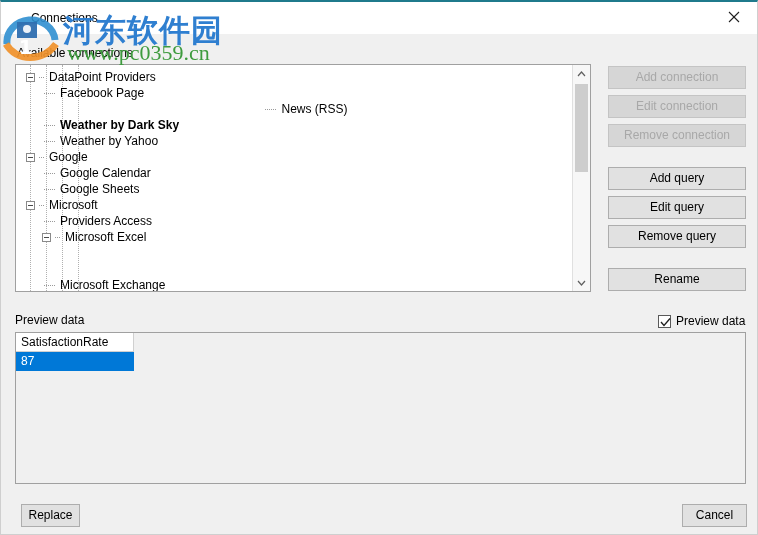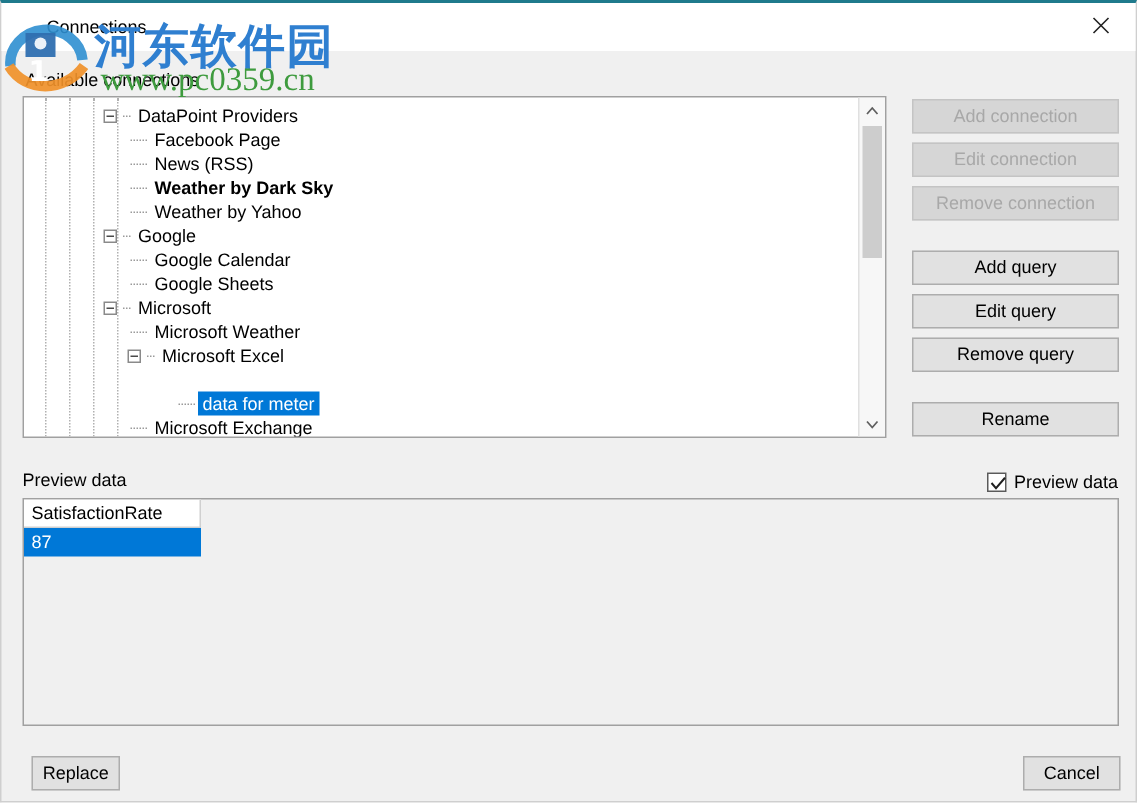--- a/index.html
+++ b/index.html
@@ -87,21 +87,20 @@
     height: 226px;
     overflow: hidden;
   }
   .tree-row {
     position: relative;
     height: 16px;
     line-height: 16px;
     white-space: nowrap;
     font-size: 12px;
     cursor: default;
-    padding-left: 43px;
   }
   .tree-row .lbl {
     display: inline-block;
     padding: 0 3px;
   }
   .tree-row.selected .lbl {
     background: #0078d7;
     color: #ffffff;
   }
   .tree-indent { display: inline-block; }
@@ -360,30 +359,29 @@
   <div class="form-label" id="lbl-available">Available connections</div>
 
   <div id="tree-panel">
     <div id="tree-list">
         <div class="vguide" style="left: 14px;"></div>
         <div class="vguide" style="left: 30px;"></div>
         <div class="vguide" style="left: 46px;"></div>
         <div class="vguide" style="left: 62px;"></div>
         <div class="tree-row" style="position: absolute; left: 0px; top: 4px; width: 100%;"><span class="tree-indent" style="width: 10px;"></span><span class="expander"></span><span class="dashline" style="width: 5px;"></span><span class="lbl">DataPoint Providers</span></div>
         <div class="tree-row" style="position: absolute; left: 0px; top: 20px; width: 100%;"><span class="tree-indent" style="width: 26px;"></span><span class="dashline"></span><span class="lbl">Facebook Page</span></div>
-        <div class="tree-row" style="position: absolute; left: 0px; top: 36px; width: 100%;"><span class="tree-indent" style="width: 26px;"></span><span class="dashline"></span><span class="lbl">News (RSS)</span></div>
+        <div class="tree-row" style="position: absolute; left: 0px; top: 36px; width: 100%; text-align: center;"><span class="tree-indent" style="width: 26px;"></span><span class="dashline"></span><span class="lbl">News (RSS)</span></div>
         <div class="tree-row" style="position: absolute; left: 0px; top: 52px; width: 100%; font-weight: bold;"><span class="tree-indent" style="width: 26px;"></span><span class="dashline"></span><span class="lbl">Weather by Dark Sky</span></div>
         <div class="tree-row" style="position: absolute; left: 0px; top: 68px; width: 100%;"><span class="tree-indent" style="width: 26px;"></span><span class="dashline"></span><span class="lbl">Weather by Yahoo</span></div>
         <div class="tree-row" style="position: absolute; left: 0px; top: 84px; width: 100%;"><span class="tree-indent" style="width: 10px;"></span><span class="expander"></span><span class="dashline" style="width: 5px;"></span><span class="lbl">Google</span></div>
         <div class="tree-row" style="position: absolute; left: 0px; top: 100px; width: 100%;"><span class="tree-indent" style="width: 26px;"></span><span class="dashline"></span><span class="lbl">Google Calendar</span></div>
         <div class="tree-row" style="position: absolute; left: 0px; top: 116px; width: 100%;"><span class="tree-indent" style="width: 26px;"></span><span class="dashline"></span><span class="lbl">Google Sheets</span></div>
         <div class="tree-row" style="position: absolute; left: 0px; top: 132px; width: 100%;"><span class="tree-indent" style="width: 10px;"></span><span class="expander"></span><span class="dashline" style="width: 5px;"></span><span class="lbl">Microsoft</span></div>
-        <div class="tree-row" style="position: absolute; left: 0px; top: 148px; width: 100%;"><span class="tree-indent" style="width: 26px;"></span><span class="dashline"></span><span class="lbl">Microsoft Weather</span></div>
+        <div class="tree-row" style="position: absolute; left: 0px; top: 148px; width: 100%;"><span class="tree-indent" style="width: 26px;"></span><span class="dashline"></span><span class="lbl">Providers Access</span></div>
         <div class="tree-row" style="position: absolute; left: 0px; top: 164px; width: 100%;"><span class="tree-indent" style="width: 26px;"></span><span class="expander"></span><span class="dashline" style="width: 5px;"></span><span class="lbl">Microsoft Excel</span></div>
-        <div class="tree-row selected" style="position: absolute; left: 0px; top: 196px; width: 100%;"><span class="tree-indent" style="width: 58px;"></span><span class="dashline"></span><span class="lbl">data for meter</span></div>
         <div class="tree-row" style="position: absolute; left: 0px; top: 212px; width: 100%;"><span class="tree-indent" style="width: 26px;"></span><span class="dashline"></span><span class="lbl">Microsoft Exchange</span></div>
       </div>
 
     <div id="tree-scrollbar">
       <div class="sb-arrow" id="sb-up">
         <svg width="9" height="6" viewBox="0 0 9 6" aria-hidden="true">
           <polyline points="1,5 4.5,1 8,5" fill="none" stroke="#606060" stroke-width="1.2"></polyline>
         </svg>
       </div>
       <div id="sb-thumb"></div>

